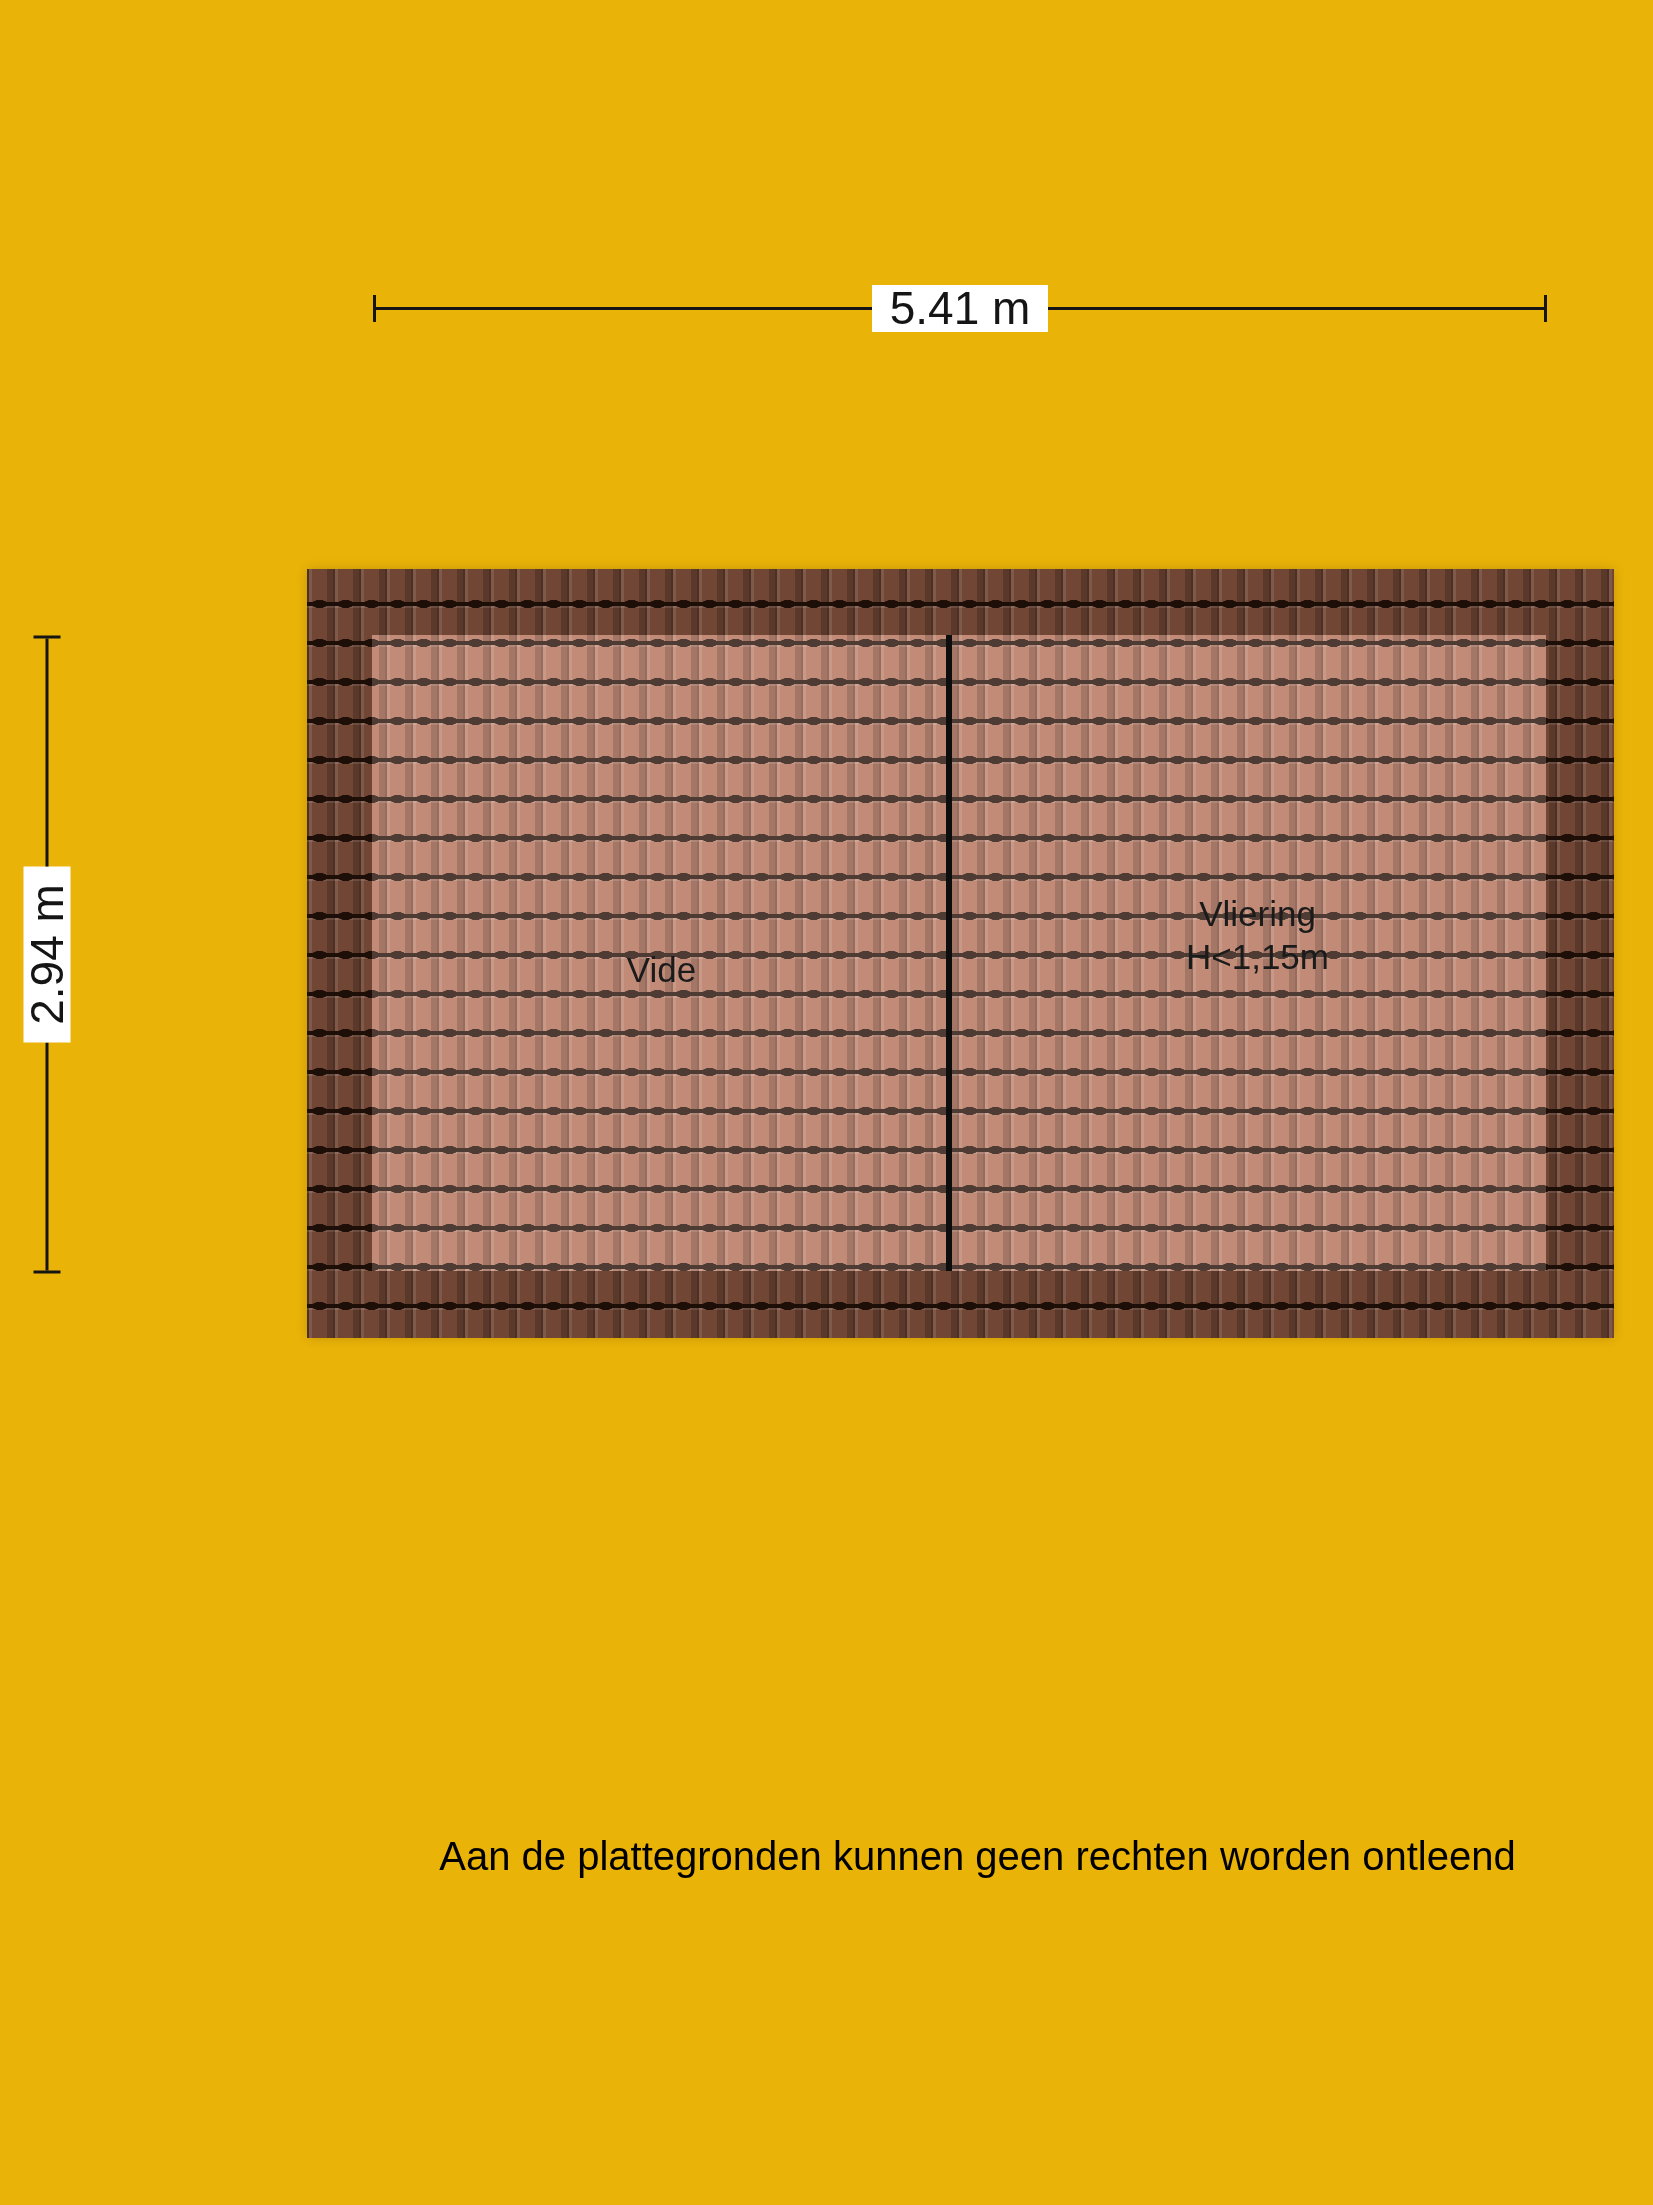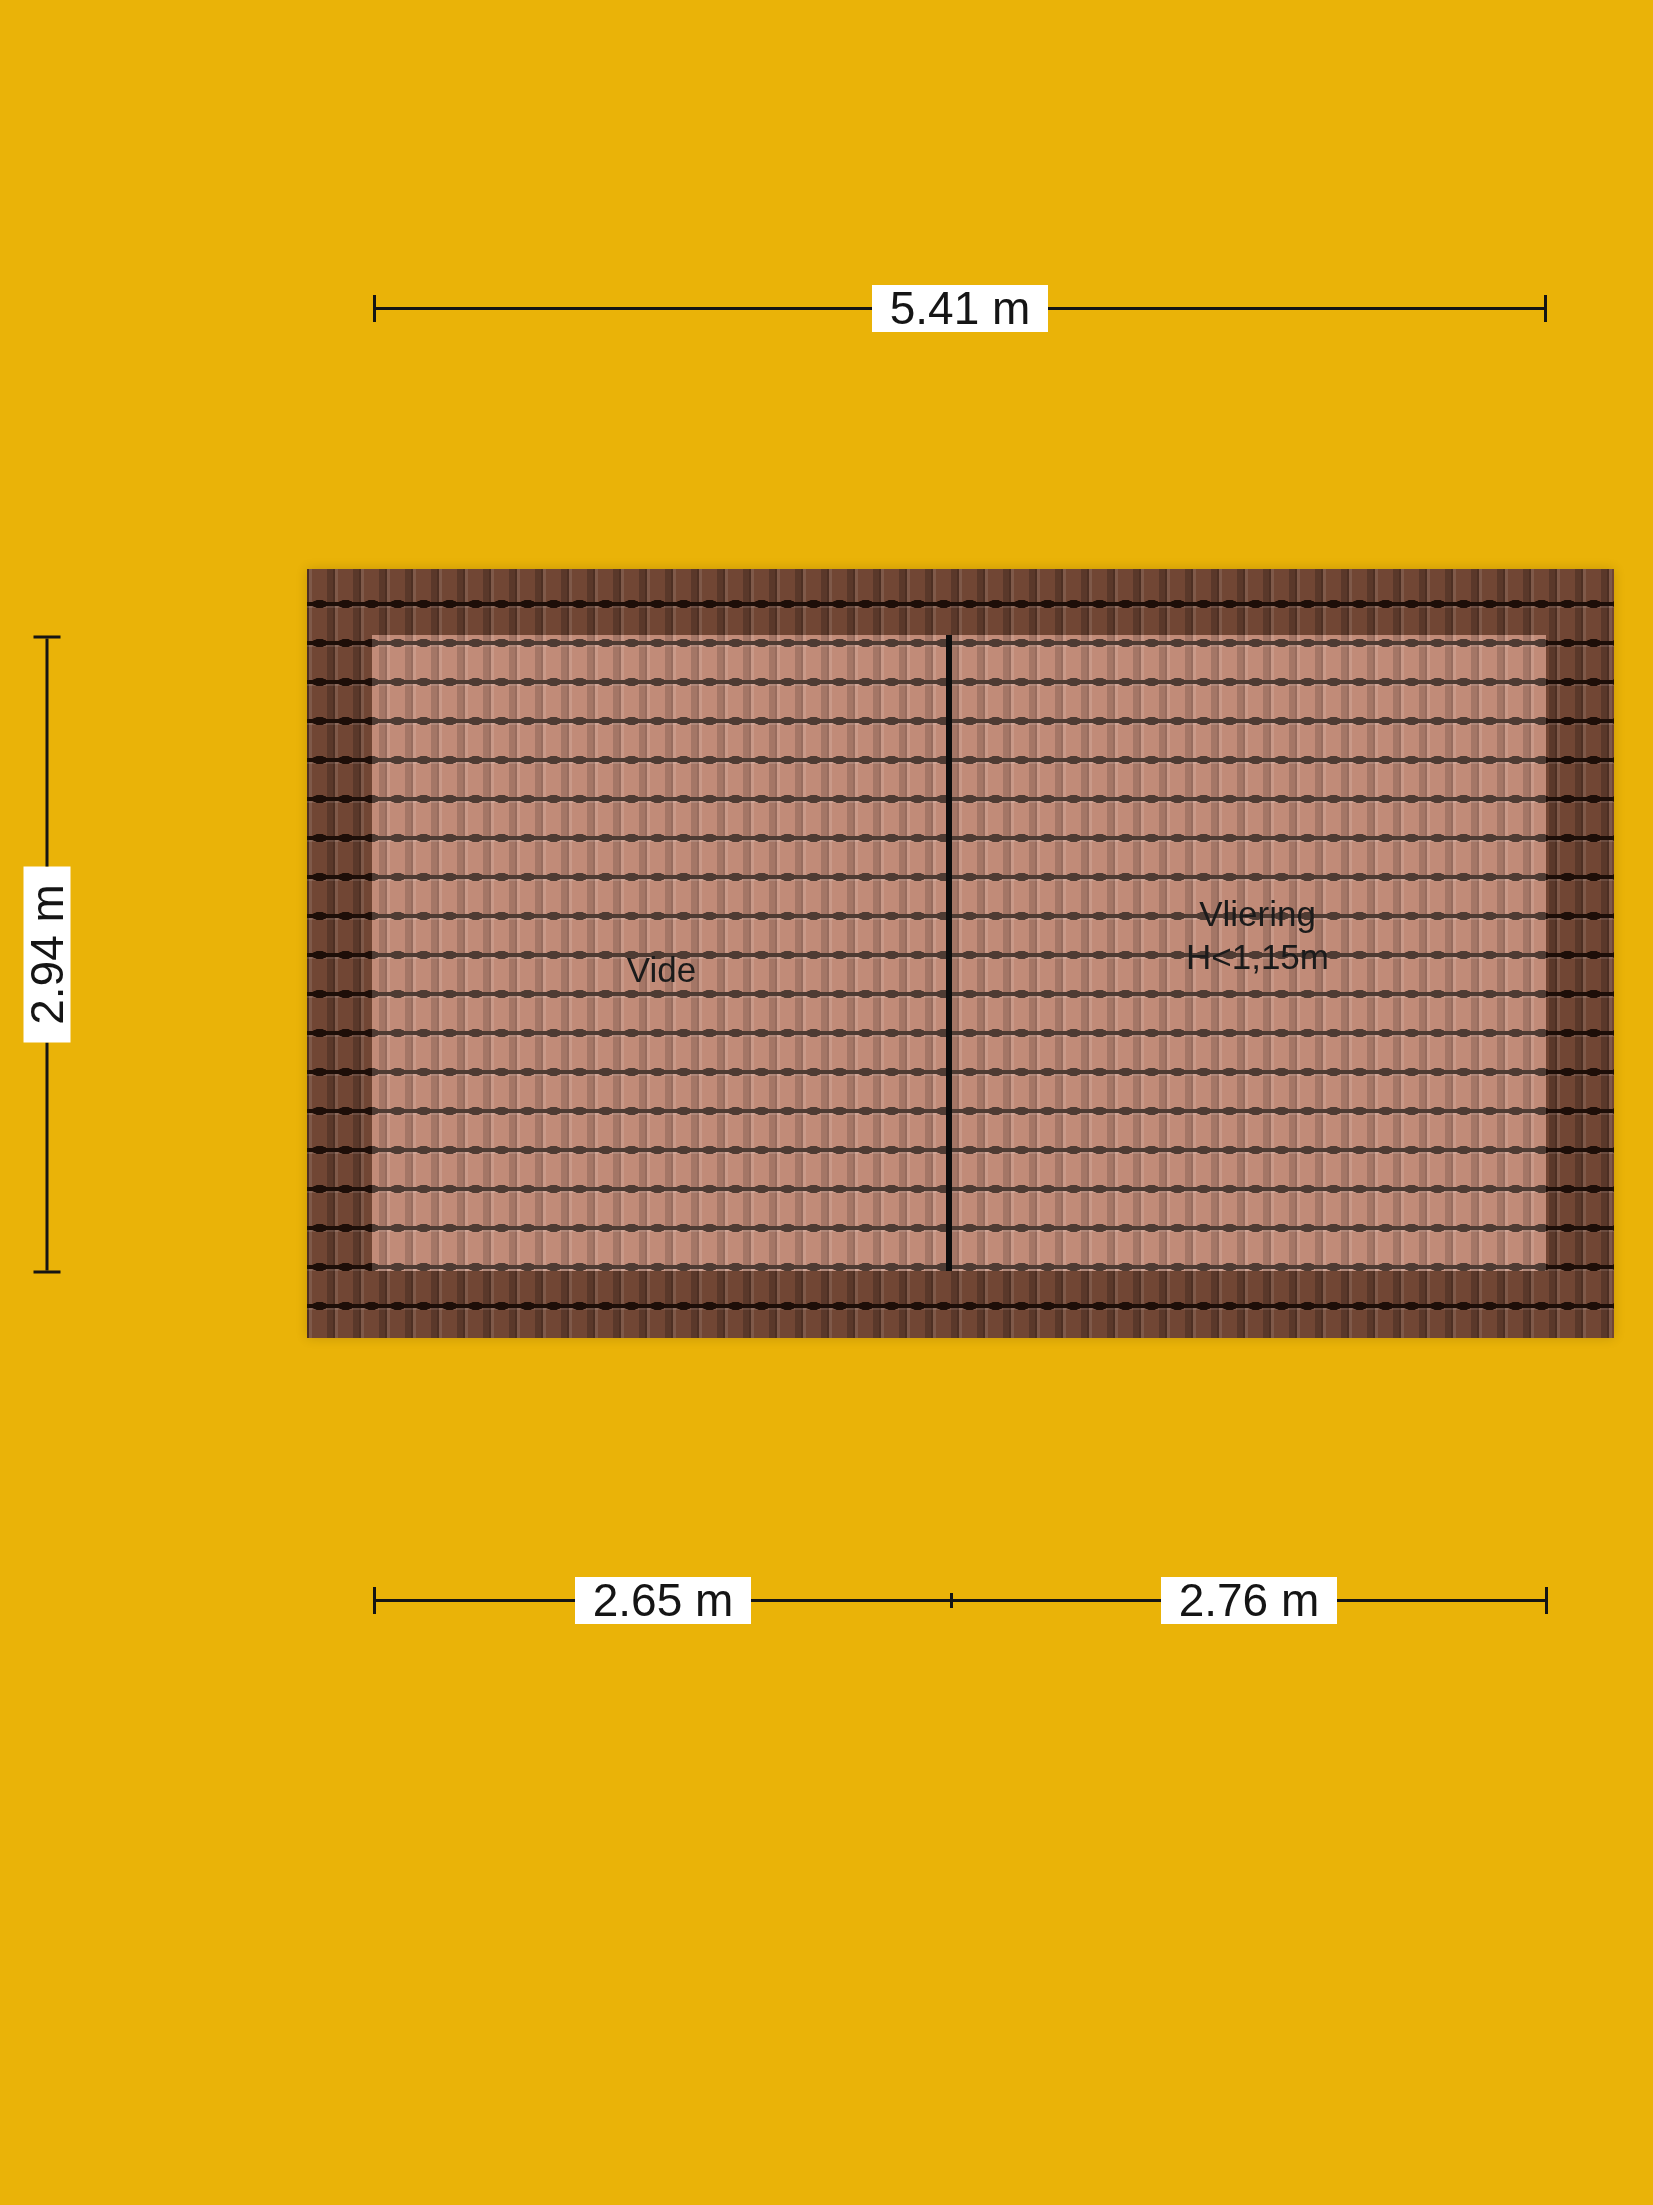--- a/index.html
+++ b/index.html
@@ -133,33 +133,19 @@
       <div class="divider"></div>
     </div>
   </div>
 
   <div class="room-label label-vide">Vide</div>
   <div class="room-label label-vliering">
     <div>Vliering</div>
     <div>H&lt;1,15m</div>
   </div>
 
-  <div class="dim dim-bottom">
-    <div class="half h1">
-      <span class="tickv"></span>
-      <span class="dline"></span>
-      <span class="dlabel">2.65 m</span>
-      <span class="dline"></span>
-    </div>
-    <span class="tickv mid"></span>
-    <div class="half h2">
-      <span class="dline"></span>
-      <span class="dlabel">2.76 m</span>
-      <span class="dline"></span>
-      <span class="tickv"></span>
-    </div>
-  </div>
 
   <div class="footer">
+    <div>Aan de plattegronden kunnen geen rechten worden ontleend</div>
   </div>
 
 </div>
 
 
 </body></html>

